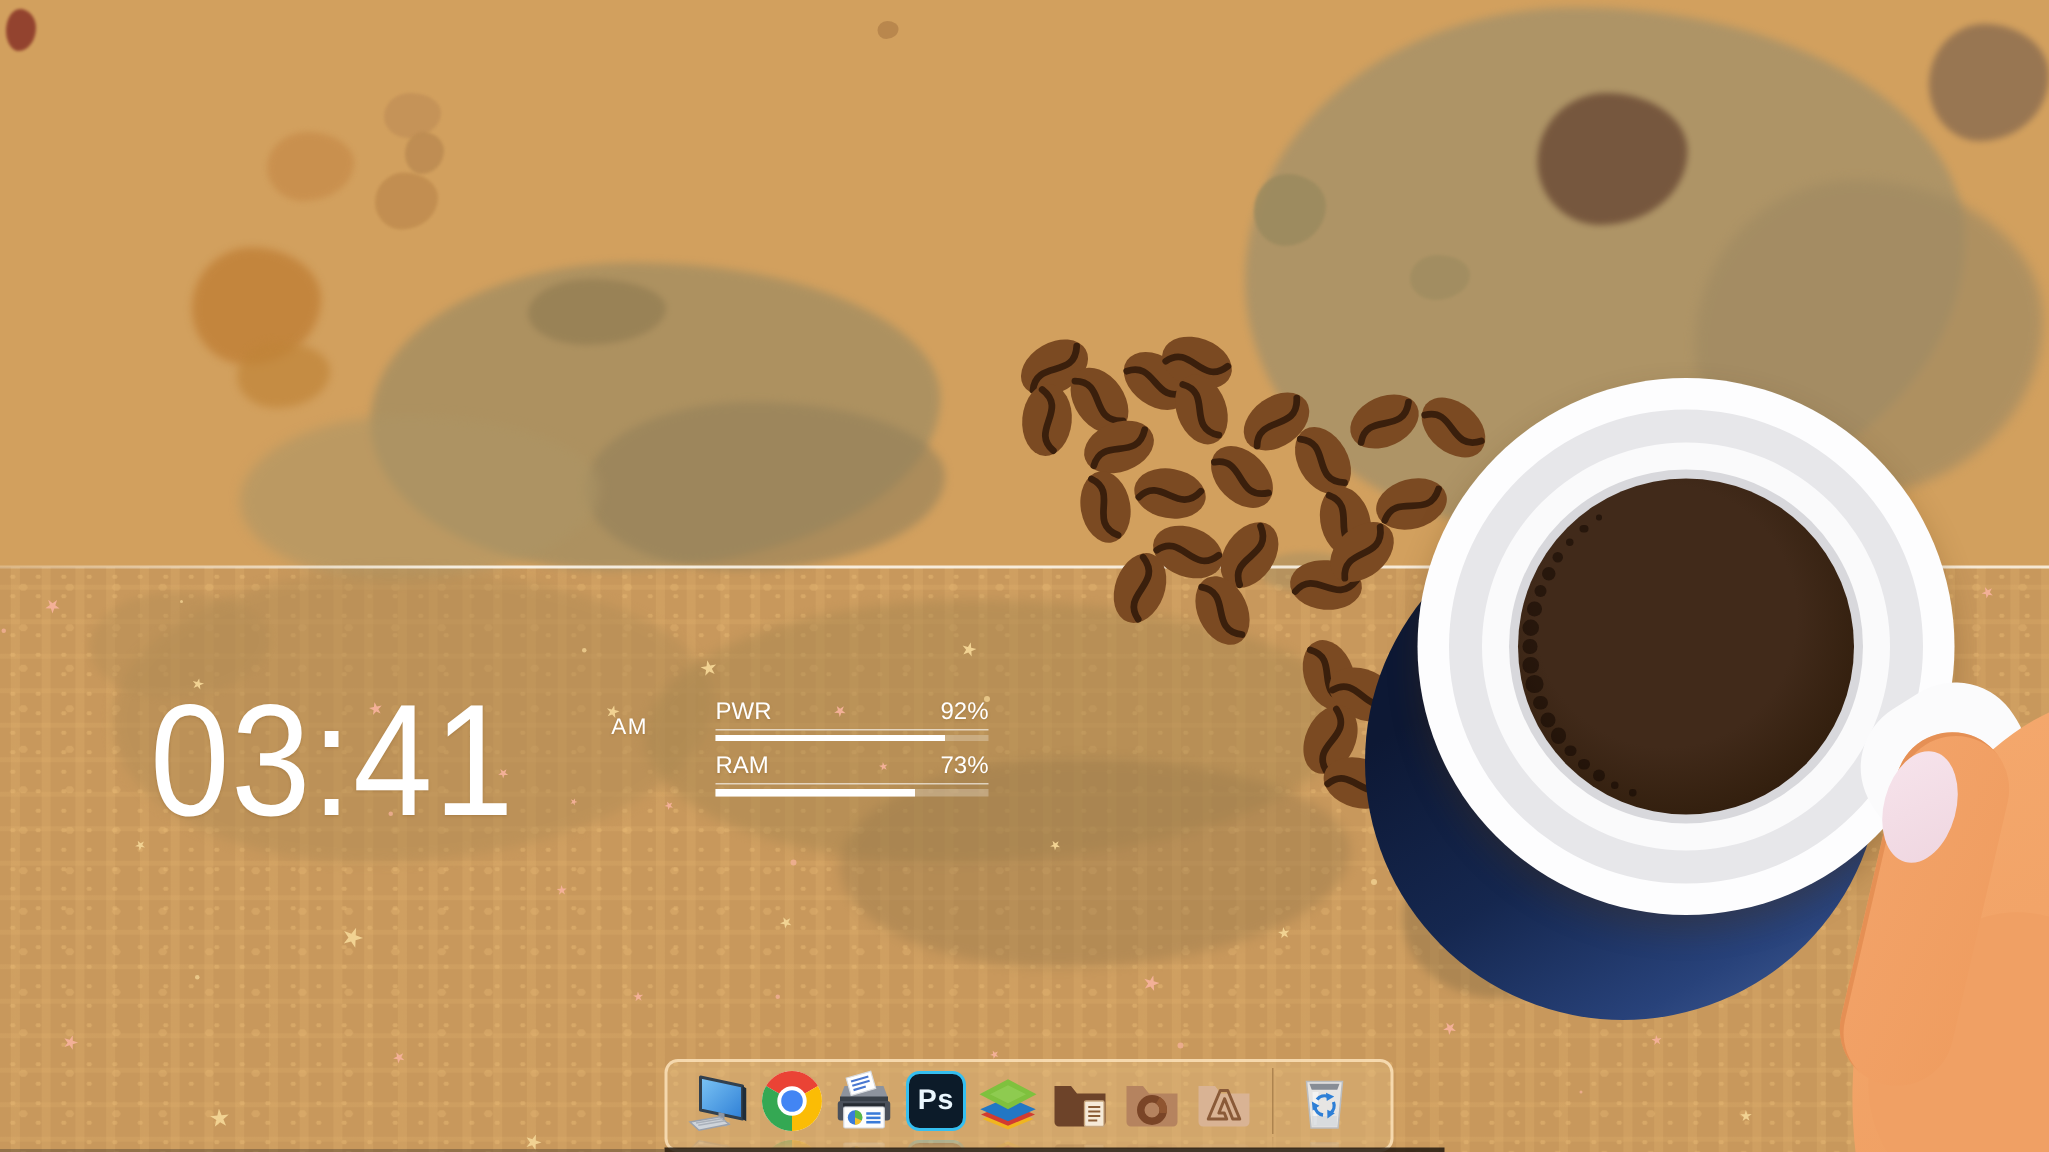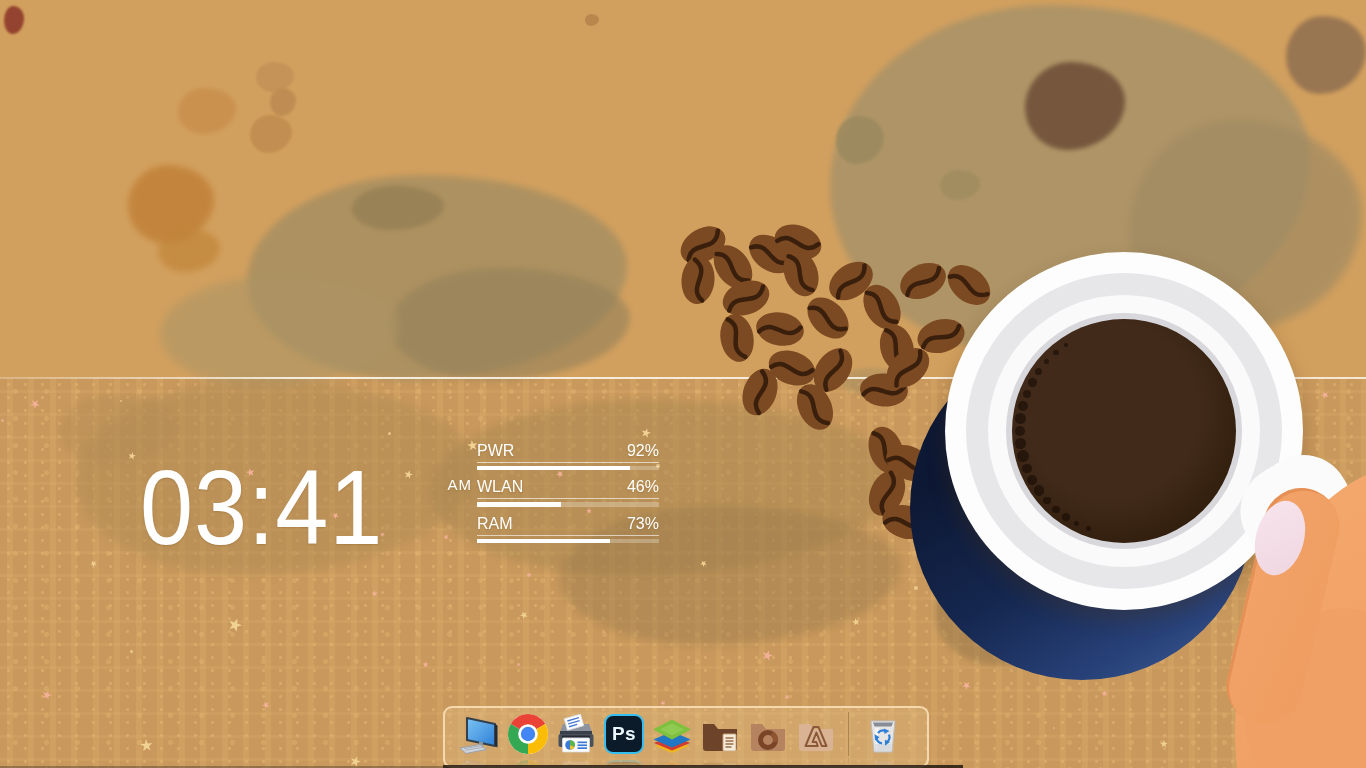--- a/index.html
+++ b/index.html
@@ -45,27 +45,27 @@
   .thumb{position:absolute;left:1245px;top:486px;width:76px;height:240px;border-radius:38px;
     background:linear-gradient(100deg,#f3a369,#ef9d60);transform:rotate(13deg);
     box-shadow:inset 3px 2px 0 rgba(218,130,70,.55);}
   .hand-web{position:absolute;left:1252px;top:610px;width:180px;height:200px;border-radius:44%;
     background:#f0a064;transform:rotate(28deg);}
   .nail{position:absolute;left:1256px;top:500px;width:48px;height:76px;border-radius:50%;
     background:linear-gradient(140deg,#f7e4ec,#efd6e0);transform:rotate(15deg);}
 
   
   .widget-text{color:#fff;text-shadow:0 1px 2px rgba(120,80,30,.3);}
-  .clock-widget{position:absolute;left:100px;top:452px;width:310px;z-index:10;margin-left:40px;}
+  .clock-widget{position:absolute;left:100px;top:452px;width:310px;z-index:10;}
   .clock-time{font-size:106px;line-height:1.04;font-weight:100;letter-spacing:1px;color:#fff;
     transform:scaleX(.9);transform-origin:left top;white-space:nowrap;}
   .clock-ampm{position:absolute;right:-22px;top:24px;font-size:15px;letter-spacing:1px;color:#fff;}
   .clock-date{margin-top:6px;margin-left:32px;font-size:15.5px;letter-spacing:1.4px;color:#fff;white-space:nowrap;}
 
-  .monitor-widget{position:absolute;left:477px;top:442px;width:182px;z-index:10;}
+  .monitor-widget{position:absolute;left:477px;top:466px;width:182px;z-index:10;}
   .meter{margin-bottom:8px;}
   .meter-head{display:flex;justify-content:space-between;font-size:16px;line-height:1.18;
     border-bottom:1px solid rgba(255,255,255,.62);padding-bottom:1px;}
   .meter-bar{position:relative;height:4.5px;margin-top:3px;background:rgba(255,255,255,.26);}
   .meter-fill{position:absolute;left:0;top:0;bottom:0;background:#fff;}
 
   
   .dock{position:absolute;left:443px;top:706px;width:486px;height:62px;z-index:11;
     border-radius:9px;border:2px solid rgba(250,226,186,.85);
     background:rgba(226,190,132,.38);padding:3px 12px 0 12px;}
@@ -329,29 +329,20 @@
       <div class="meter-head">
         <span>PWR</span>
         <span>92%</span>
       </div>
       <div class="meter-bar">
           <div class="meter-fill" style="width: 84%;"></div>
         </div>
     </div>
     <div class="meter">
       <div class="meter-head">
-        <span>WLAN</span>
-        <span>46%</span>
-      </div>
-      <div class="meter-bar">
-          <div class="meter-fill" style="width: 46%;"></div>
-        </div>
-    </div>
-    <div class="meter">
-      <div class="meter-head">
         <span>RAM</span>
         <span>73%</span>
       </div>
       <div class="meter-bar">
           <div class="meter-fill" style="width: 73%;"></div>
         </div>
     </div>
   </div>
 
   <div class="dock">

